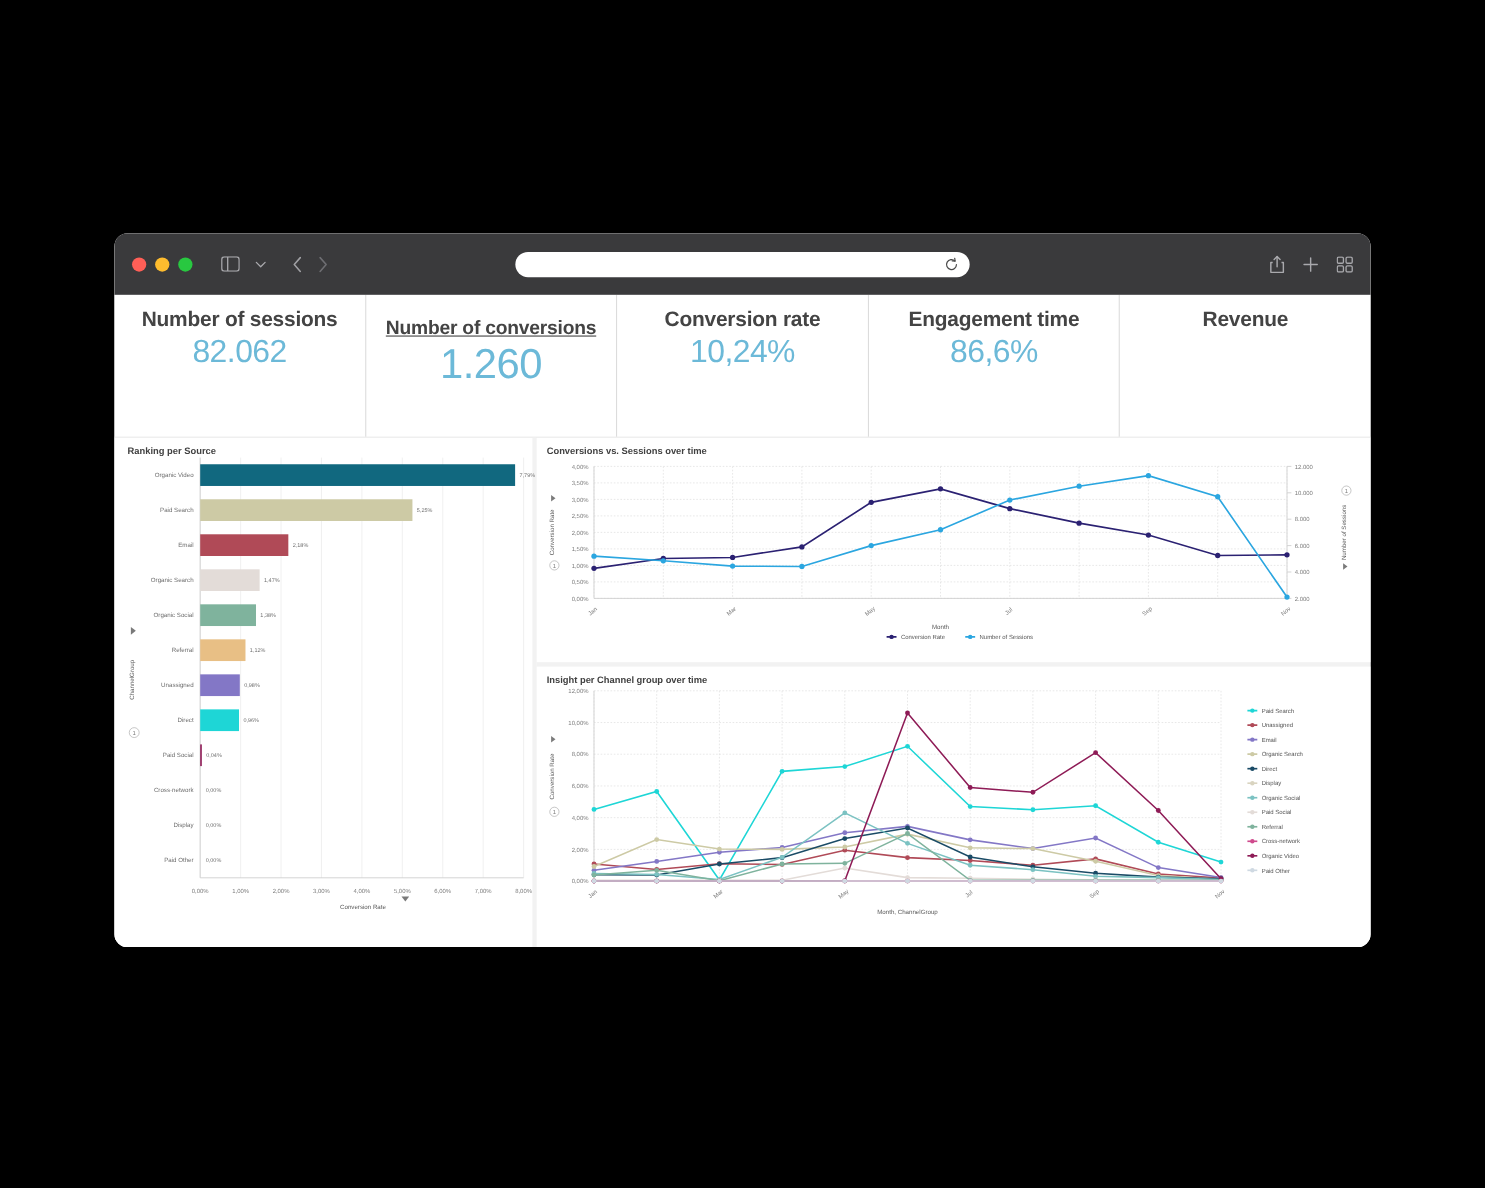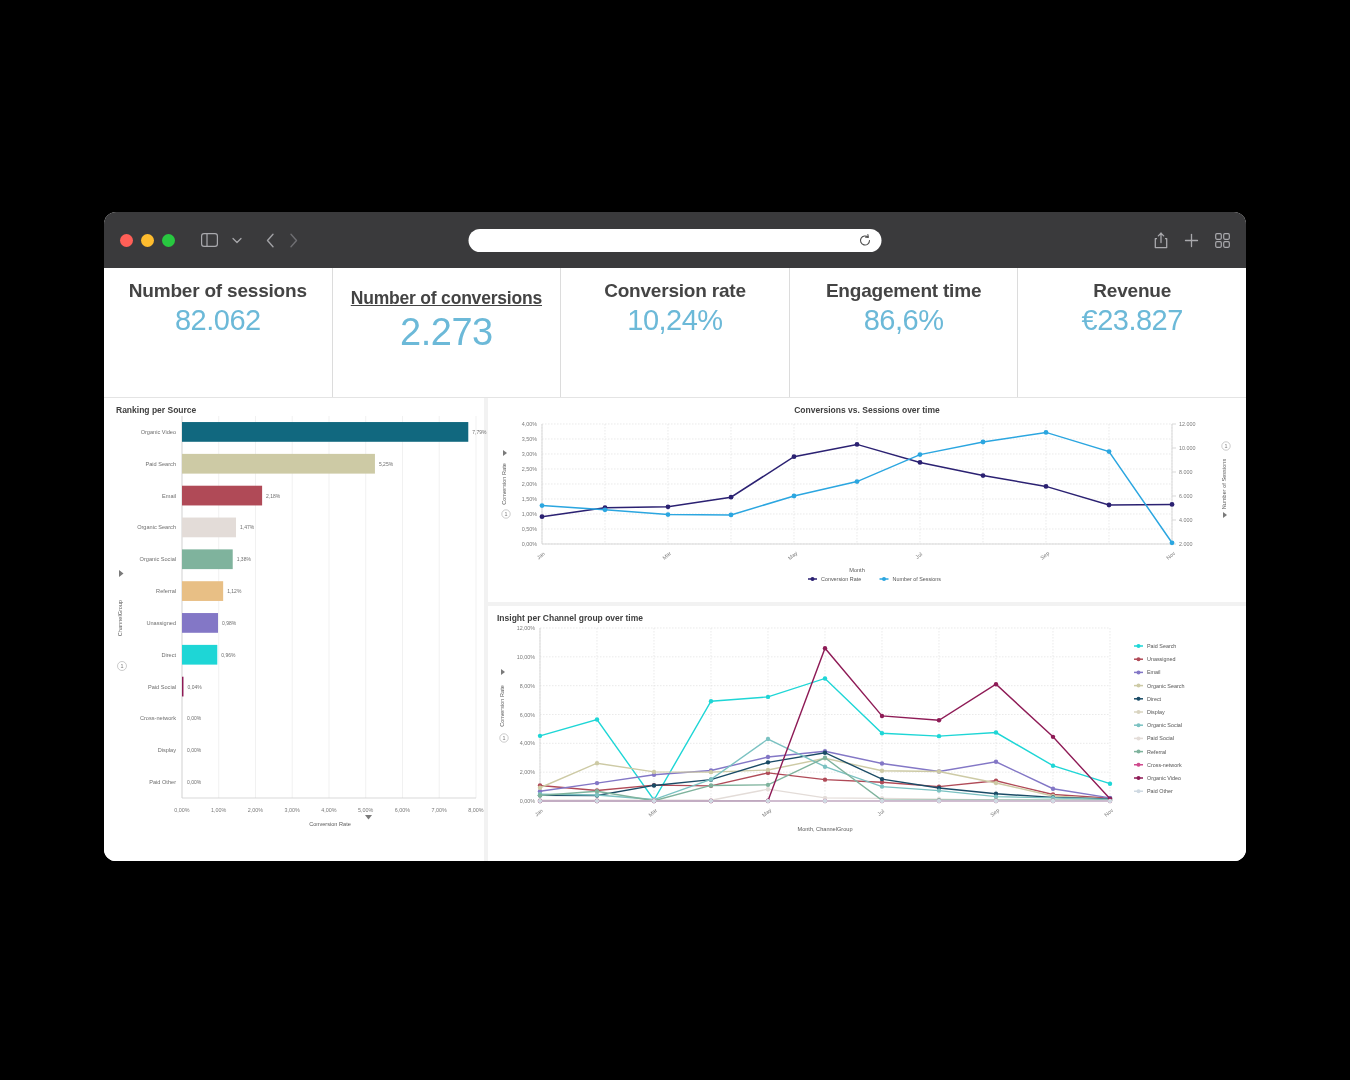--- a/index.html
+++ b/index.html
@@ -74,21 +74,21 @@
   .kpi.small .kpi-value { font-size: 38px; }
 
   
   #body { display: flex; height: 463px; background: #f2f2f2; }
   #left-panel {
     width: 384px; background: #fff; margin: 0; border-right: 4px solid #f2f2f2;
     position: relative; padding: 7px 12px;
   }
   #right-panel { flex: 1; display: flex; flex-direction: column; }
   .card { background: #fff; position: relative; }
-  #chart-top { height: 204px; padding: 7px 9px; margin-bottom: 4px; text-align: center; }
+  #chart-top { height: 204px; padding: 7px 9px; margin-bottom: 4px; }
   #chart-bottom { flex: 1; padding: 7px 9px; }
 
   .card-title { font-size: 8.5px; font-weight: bold; color: #404040; }
 
   
   .svgwrap { position: absolute; inset: 0; }
   svg text { font-family: "Liberation Sans", sans-serif; }
 
   .axis-label { font-size: 5.6px; fill: #6e6e6e; }
   .tick-label { font-size: 5.4px; fill: #7a7a7a; }
@@ -170,33 +170,32 @@
     </div>
   </div>
 
   <div id="kpis">
     <div class="kpi">
       <div class="kpi-title">Number of sessions</div>
       <div class="kpi-value">82.062</div>
     </div>
     <div class="kpi small compact">
       <div class="kpi-title">Number of conversions</div>
-      <div class="kpi-value">2.273</div>
+      <div class="kpi-value">1.260</div>
     </div>
     <div class="kpi">
       <div class="kpi-title">Conversion rate</div>
       <div class="kpi-value">10,24%</div>
     </div>
     <div class="kpi">
       <div class="kpi-title">Engagement time</div>
       <div class="kpi-value">86,6%</div>
     </div>
     <div class="kpi">
       <div class="kpi-title">Revenue</div>
-      <div class="kpi-value">€23.827</div>
     </div>
   </div>
 
   <div id="body">
 
     <div id="left-panel" class="card">
       <div class="card-title">Ranking per Source</div>
       <div class="svgwrap"><svg id="svg-bar" viewBox="0 0 384 449" width="384" height="449">
             <line x1="78" y1="18" x2="78" y2="400" class="gridline"></line>
             <text x="78" y="414" class="tick-label" text-anchor="middle">0,00%</text>

